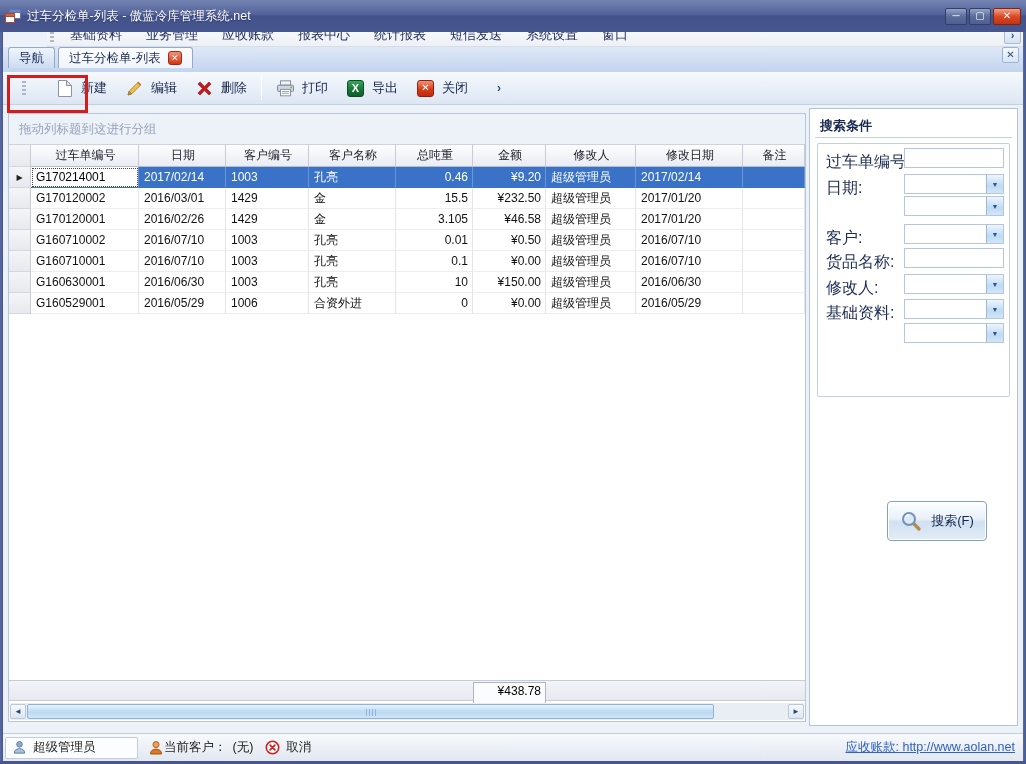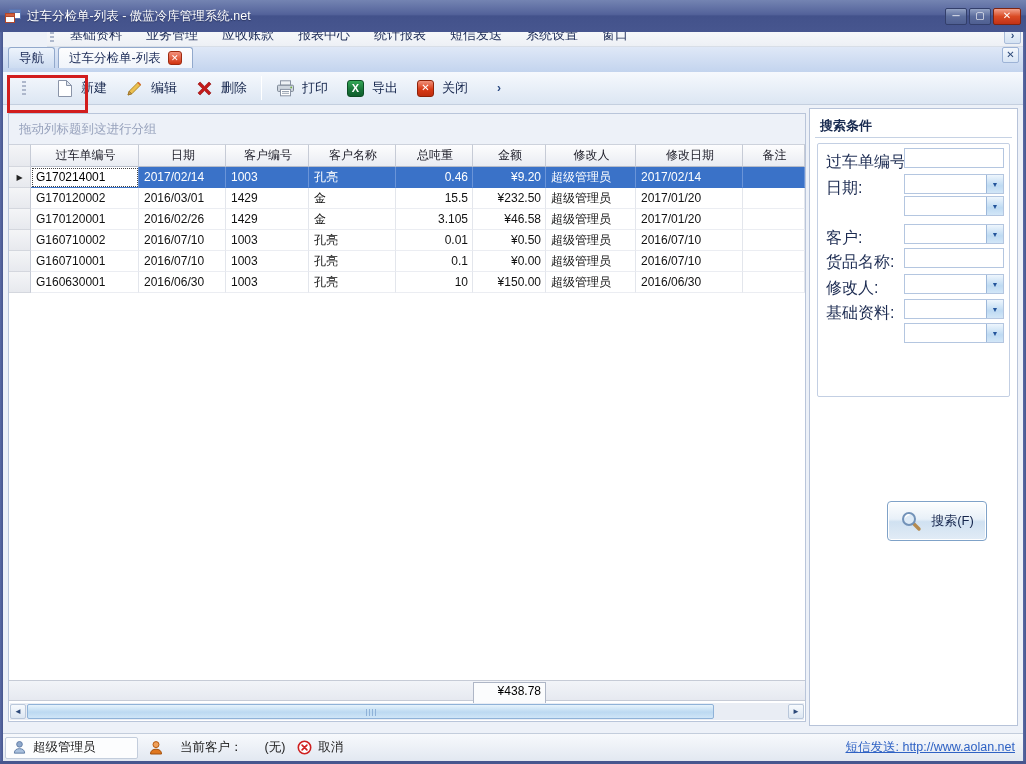--- a/index.html
+++ b/index.html
@@ -107,21 +107,21 @@
   .sp-search-btn{position:absolute;left:77px;top:392px;width:100px;height:40px;border:1px solid #7fa2c8;border-radius:4px;
     background:linear-gradient(#fdfefe,#e8f0f8 45%,#d0e1f1 52%,#e2ecf6);
     display:flex;align-items:center;justify-content:center;gap:9px;font-size:13px;color:#15254c;
     box-shadow:inset 0 0 0 1px #fff;}
   
   .statusbar{position:absolute;left:3px;right:3px;bottom:3px;height:28px;
     background:linear-gradient(#f7f9fc,#e2e8f1);border-top:1px solid #c3cddc;
     display:flex;align-items:center;padding:0 8px 0 2px;font-size:12.5px;color:#222;}
   .sb-user{display:flex;align-items:center;gap:6px;width:133px;height:22px;background:#fcfdfe;
     border:1px solid #c3cddc;border-radius:2px;padding-left:6px;}
-  .sb-cust{display:flex;align-items:center;gap:16px;margin-left:10px;}
+  .sb-cust{display:flex;align-items:center;gap:0;margin-left:10px;}
   .sb-none{margin-left:6px;}
   .sb-cancel{display:flex;align-items:center;gap:6px;margin-left:12px;}
   .sb-link{margin-left:auto;color:#2f62c4;text-decoration:underline;white-space:nowrap;}
 </style>
 </head>
 <body>
 
 <div class="window">
 
   <div class="titlebar">
@@ -326,20 +326,32 @@
               <td>G160630001</td>
               <td>2016/06/30</td>
               <td>1003</td>
               <td>孔亮</td>
               <td class="num">10</td>
               <td class="num">¥150.00</td>
               <td>超级管理员</td>
               <td>2016/06/30</td>
               <td></td>
             </tr>
+            <tr>
+              <td class="gutter"></td>
+              <td>G160529001</td>
+              <td>2016/05/29</td>
+              <td>1006</td>
+              <td>合资外进</td>
+              <td class="num">0</td>
+              <td class="num">¥0.00</td>
+              <td>超级管理员</td>
+              <td>2016/05/29</td>
+              <td></td>
+            </tr>
           </tbody>
         </table>
       <div class="summary-row">
         <div class="summary-box">¥438.78</div>
       </div>
       <div class="hscroll">
         <span class="hs-arrow left">◄</span>
         <div class="hs-thumb">
           <span class="hs-grip"></span>
         </div>
@@ -435,19 +447,19 @@
     </div>
     <div class="sb-cancel">
       <span style="display:flex;">
         <svg width="15" height="15" viewBox="0 0 15 15">
           <circle cx="7.5" cy="7.5" r="6.2" fill="#fff" stroke="#cf2020" stroke-width="1.6"></circle>
           <path d="M5.1 5.1 L9.9 9.9 M9.9 5.1 L5.1 9.9" stroke="#cf2020" stroke-width="1.7" stroke-linecap="round"></path>
         </svg>
       </span>
       <span>取消</span>
     </div>
-    <a class="sb-link" href="#">短信发送: http://www.aolan.net</a>
+    <a class="sb-link" href="#">应收账款: http://www.aolan.net</a>
   </div>
 
   <div class="b-left"></div>
   <div class="b-right"></div>
   <div class="b-bottom"></div>
 </div>
 
 </body></html>

